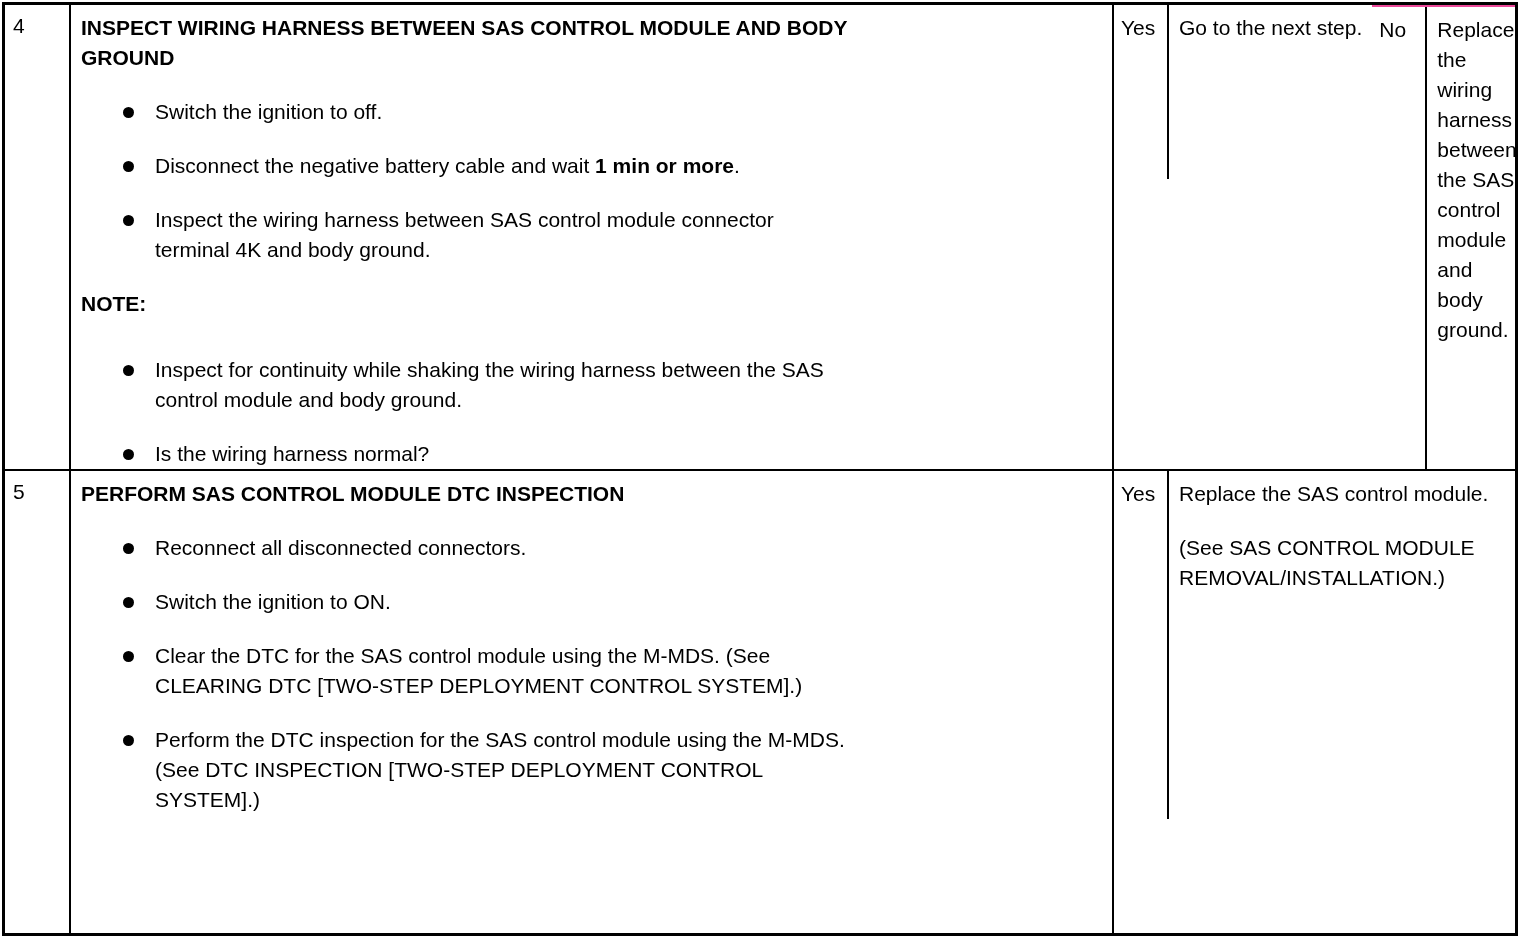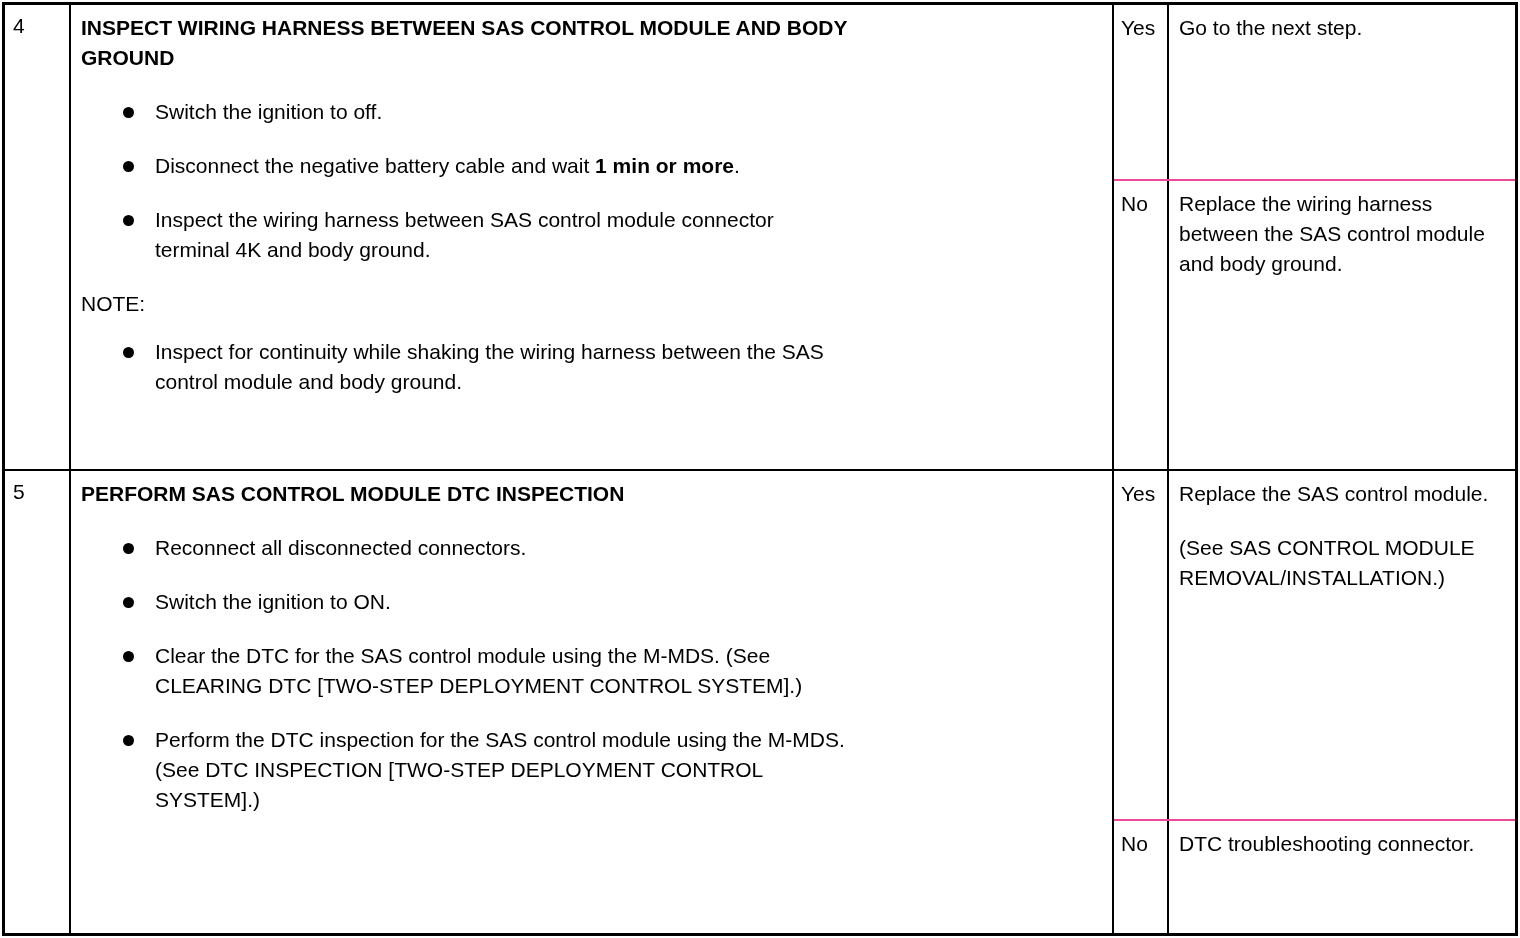--- a/index.html
+++ b/index.html
@@ -32,41 +32,41 @@
     padding: 6px 8px;
   }
   .cell-proc {
     width: 1045px;
     flex: none;
     border-left: 2px solid #000;
     border-right: 2px solid #000;
     padding: 8px 10px 0 10px;
     overflow: hidden;
   }
-  .results { flex: 1; display: flex; flex-direction: column; overflow: hidden; }
+  .results { flex: 1; display: flex; flex-direction: row; overflow: hidden; }
   .result-sub { display: flex; flex: 1; overflow: hidden; }
   .result-sub.fixed4 { flex: none; height: 174px; }
   .result-sub.fixed5 { flex: none; height: 348px; }
   .result-sub.no-sub { border-top: 2px solid #ec4899; }
   .answer {
     width: 55px;
     flex: none;
     border-right: 2px solid #000;
     padding: 8px 5px 0 7px;
   }
   .action { flex: 1; padding: 8px 10px 0 10px; }
   .action p { max-width: 435px; }
   .action p.gap-below { margin-bottom: 24px; }
 
   .step-title {
     font-weight: bold;
     max-width: 800px;
     margin-bottom: 24px;
   }
-  .note-label { font-weight: normal; margin-bottom: 18px; }
+  .note-label { font-weight: bold; margin-bottom: 36px; }
 
   .bullet { display: flex; margin: 0 0 24px 42px; }
   .dot {
     width: 11px;
     height: 11px;
     border-radius: 50%;
     background: #000;
     flex: none;
     margin-top: 10px;
   }
@@ -100,20 +100,24 @@
         <span class="bullet-text">Inspect the wiring harness between SAS control module connector terminal 4K and body ground.</span>
       </div>
 
       <div class="note-label">NOTE:</div>
 
       <div class="bullet">
         <span class="dot"></span>
         <span class="bullet-text">Inspect for continuity while shaking the wiring harness between the SAS control module and body ground.</span>
       </div>
 
+      <div class="bullet">
+        <span class="dot"></span>
+        <span class="bullet-text">Is the wiring harness normal?</span>
+      </div>
     </div>
 
     <div class="results">
       <div class="result-sub fixed4">
         <div class="answer">
           <span>Yes</span>
         </div>
         <div class="action">
           <p>Go to the next step.</p>
         </div>

